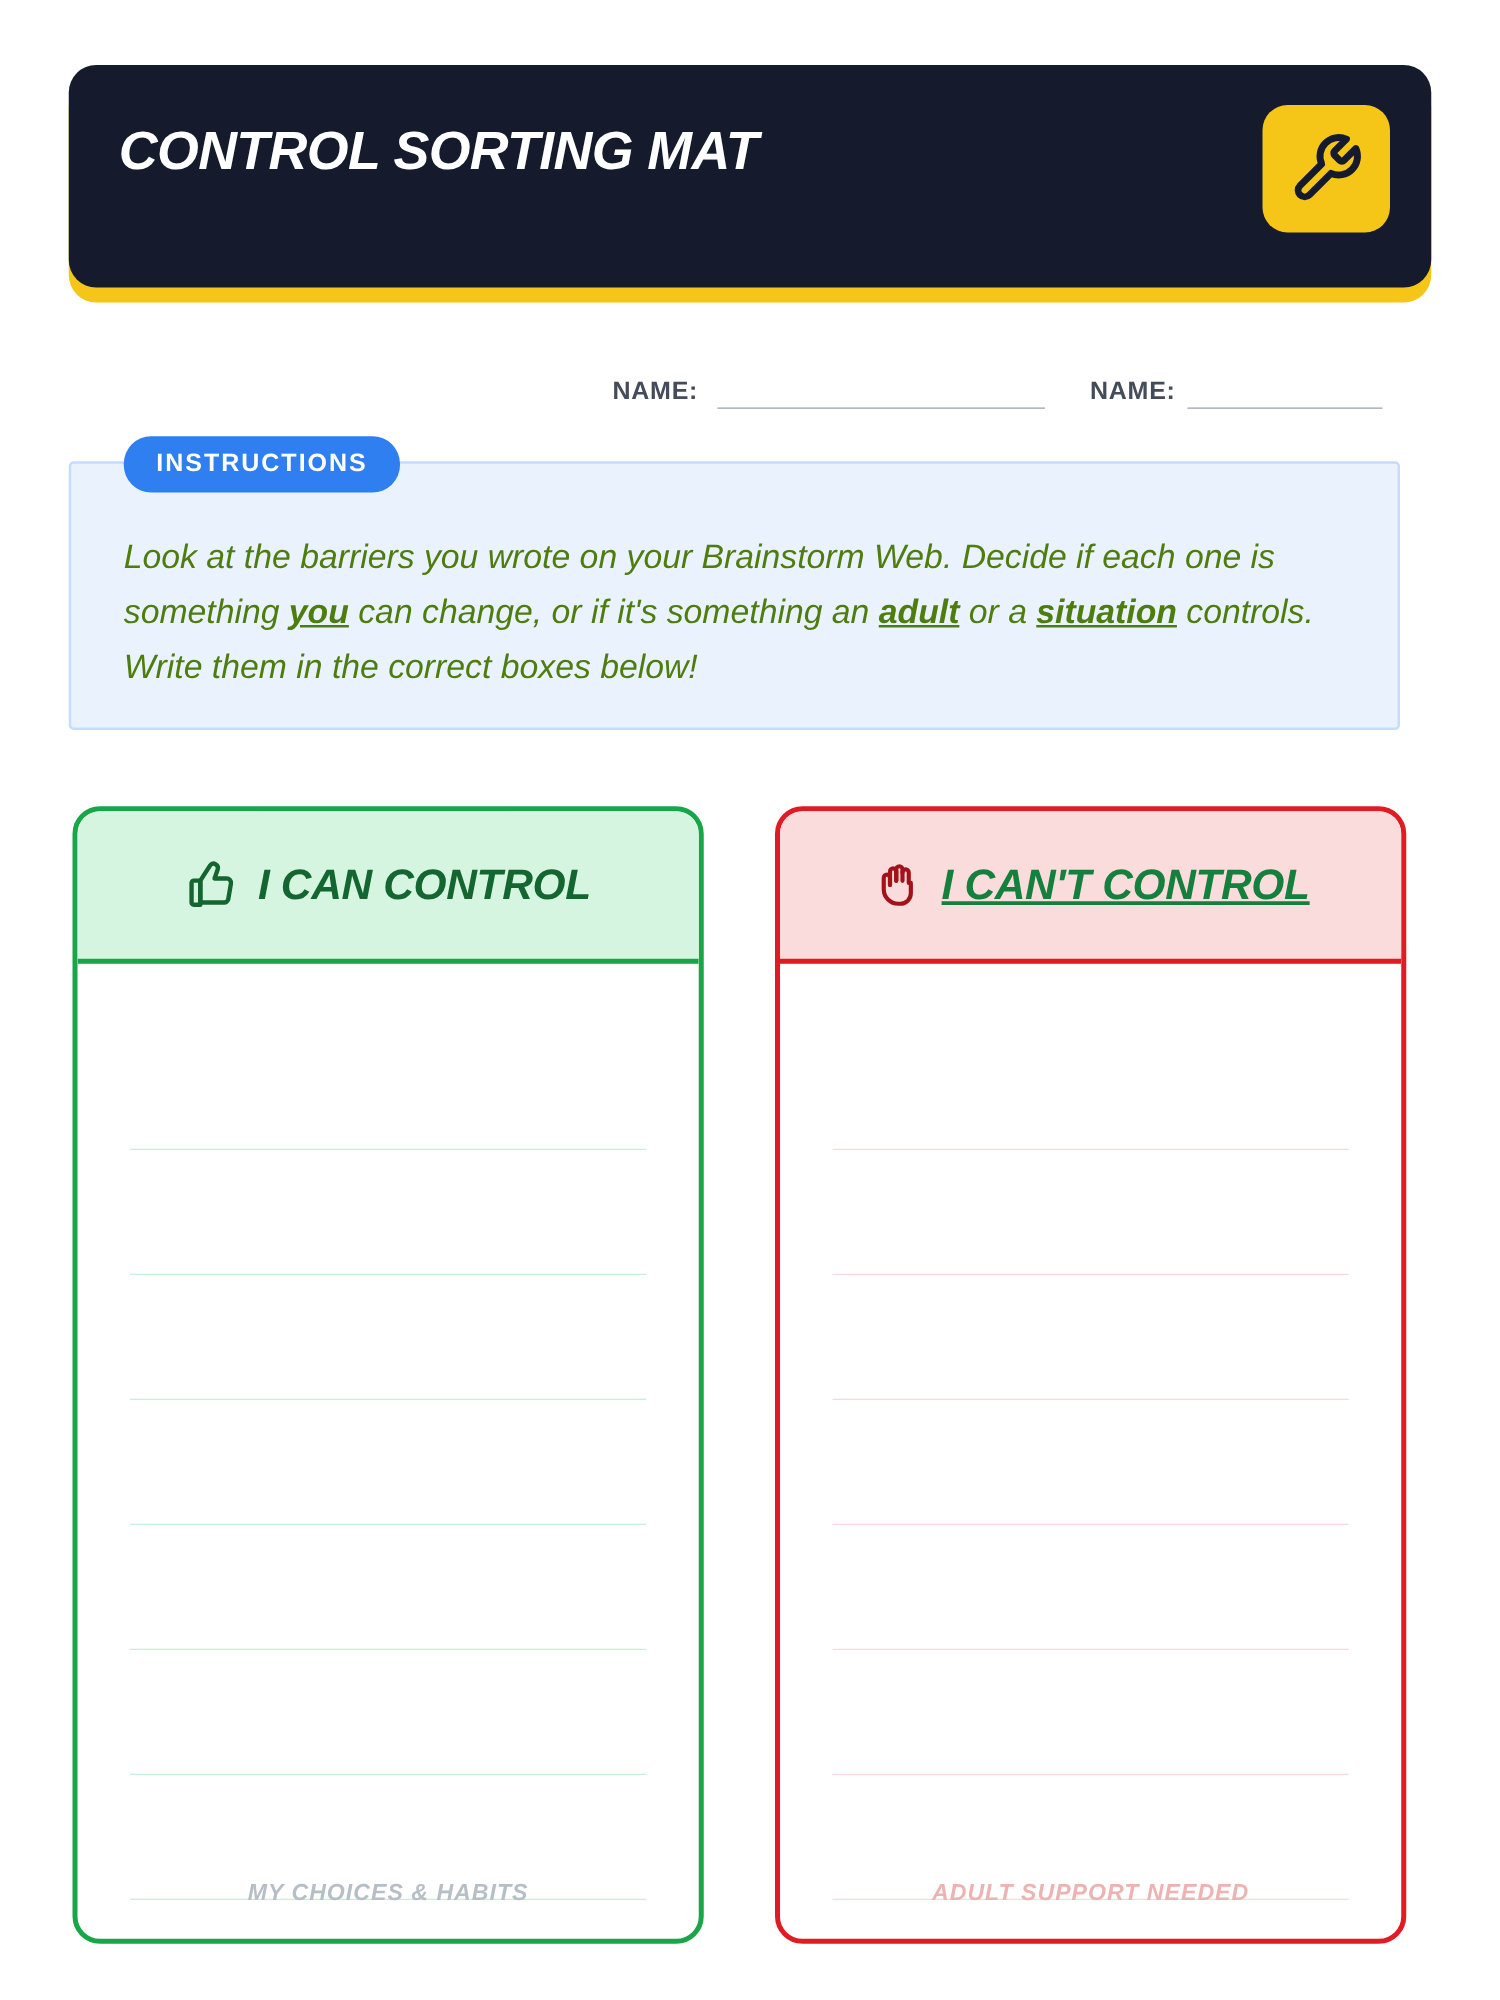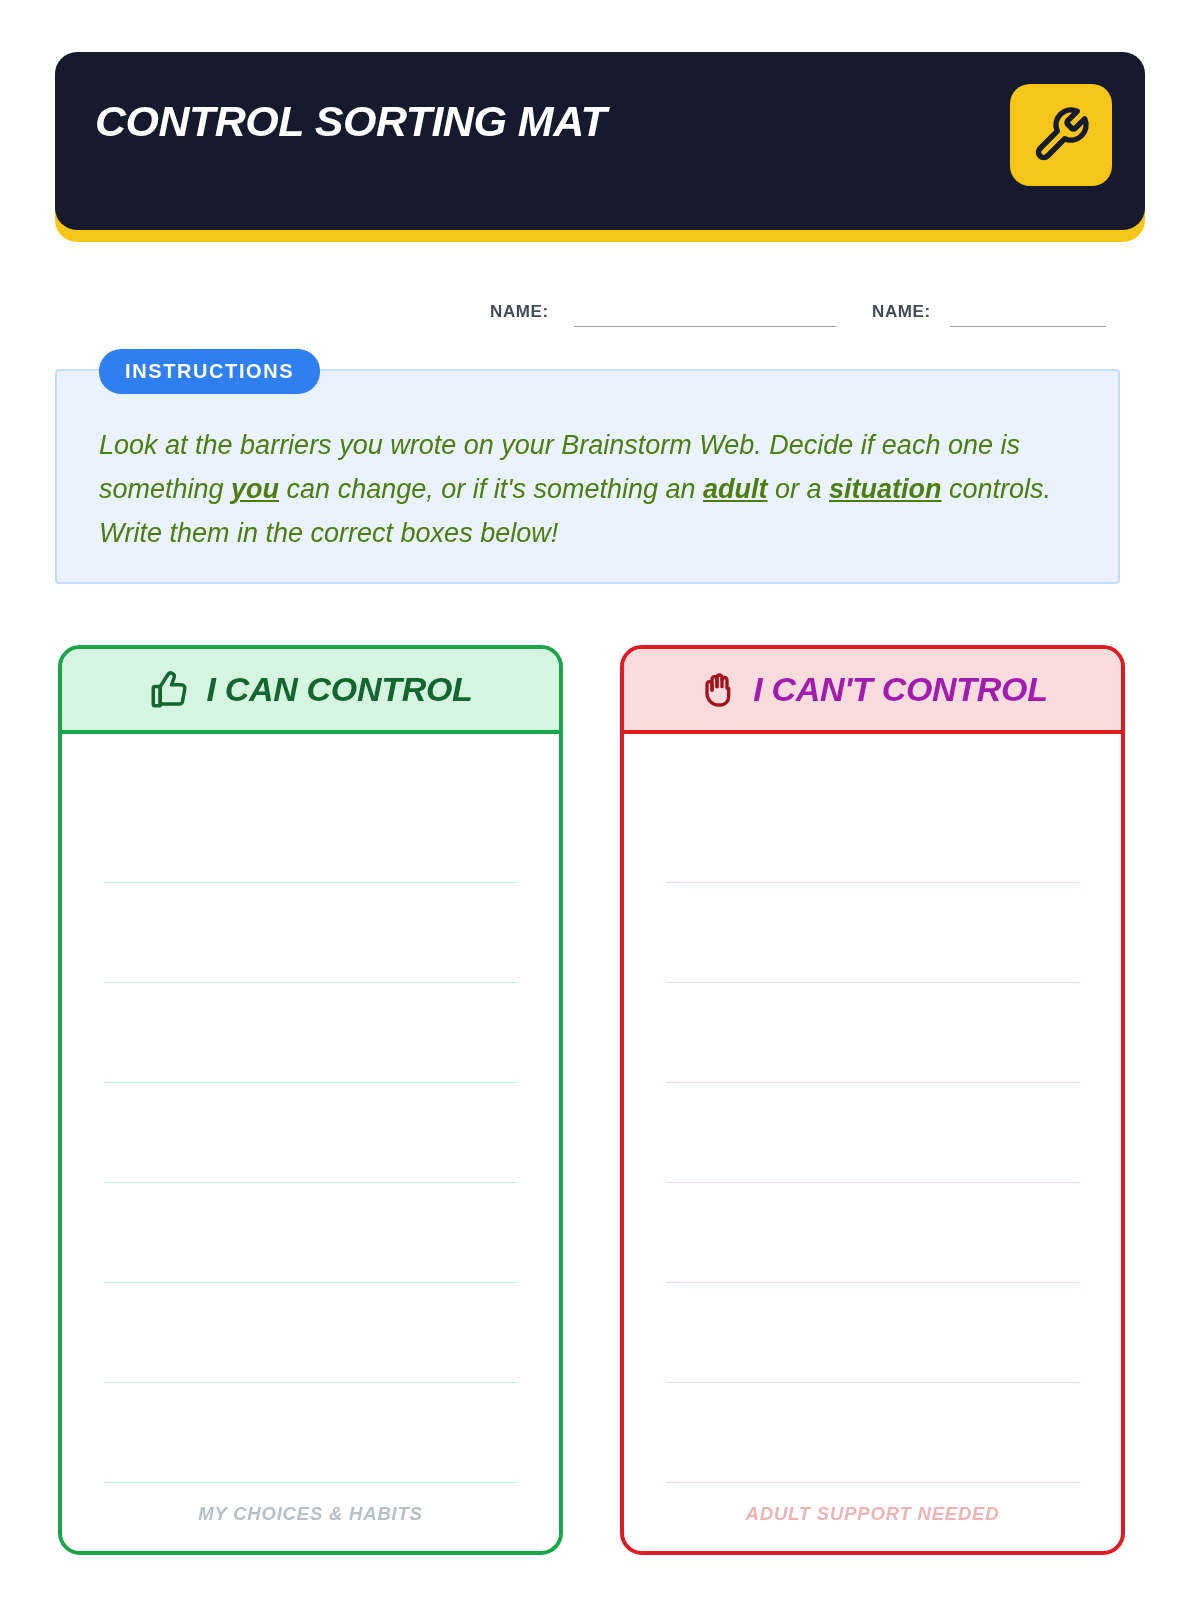--- a/index.html
+++ b/index.html
@@ -84,21 +84,21 @@
   .meta-row {
     position: absolute;
     left: 490px;
     top: 300px;
     width: 620px;
     height: 34px;
   }
   .meta-label {
     position: absolute;
     top: 2px;
-    font-size: 17px;
+    font-size: 20px;
     font-weight: bold;
     color: #444b5a;
     letter-spacing: 0.6px;
   }
   .meta-line {
     position: absolute;
     top: 26px;
     border-bottom: 1.5px solid #9aa0ab;
     height: 1px;
   }
@@ -158,21 +158,21 @@
   .column.can {
     left: 58px;
     border: 4px solid #19a648;
   }
   .column.cant {
     left: 620px;
     border: 4px solid #e01b24;
   }
   .col-head {
     position: relative;
-    height: 85px;
+    height: 122px;
     display: flex;
     align-items: center;
     justify-content: center;
     gap: 16px;
   }
   .column.can .col-head {
     background: #d6f5e0;
     border-bottom: 4px solid #19a648;
   }
   .column.cant .col-head {
@@ -180,21 +180,21 @@
     border-bottom: 4px solid #e01b24;
   }
   .col-title {
     font-size: 34px;
     font-weight: bold;
     font-style: italic;
     letter-spacing: -0.3px;
     white-space: nowrap;
   }
   .column.can .col-title { color: #13662f; }
-  .column.cant .col-title { color: #a21caf; }
+  .column.cant .col-title { color: #15803d; text-decoration: underline; }
   .col-icon { display: flex; align-items: center; }
 
   .lines {
     position: relative;
     height: 792px;
   }
   .line {
     position: absolute;
     left: 42px;
     right: 42px;

